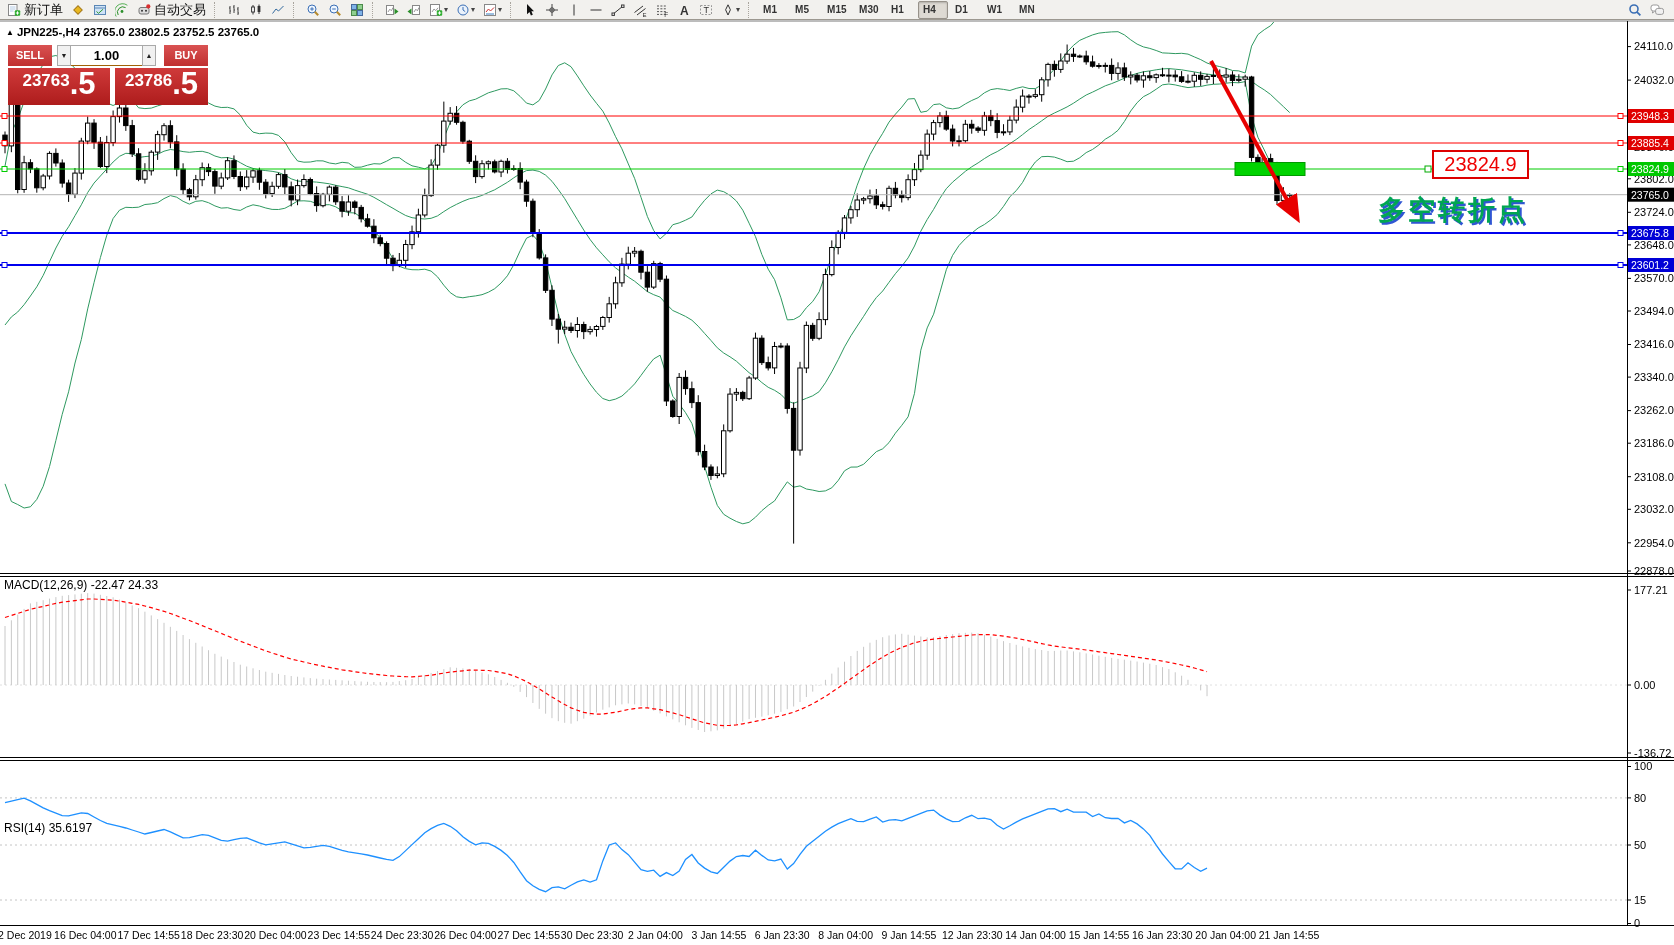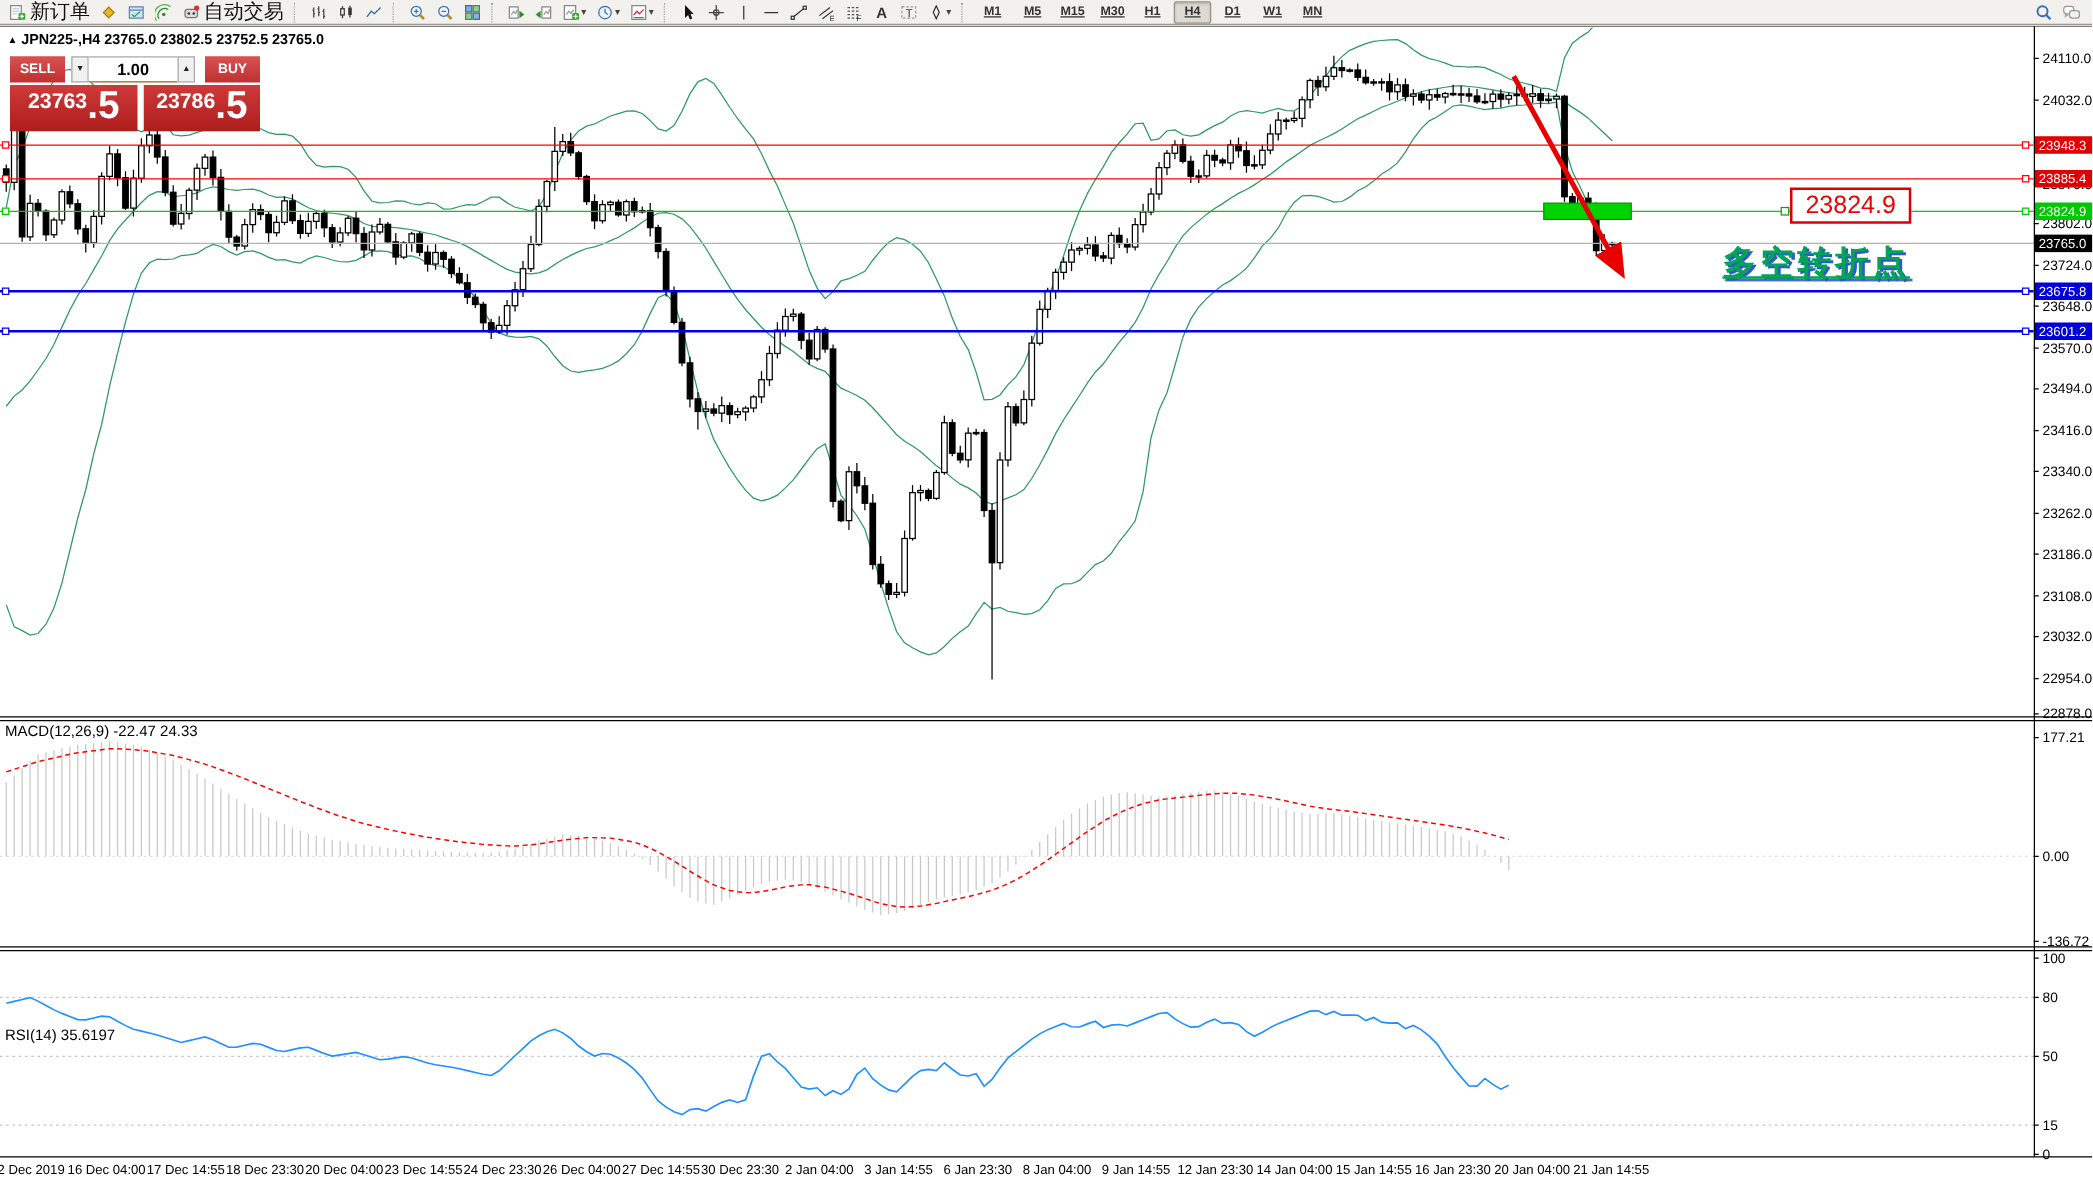--- a/index.html
+++ b/index.html
@@ -1,24 +1,24 @@
 <!DOCTYPE html>
 <html><head>
 <meta charset="utf-8">
 <style>
   html,body{margin:0;padding:0;background:#fff;font-family:"Liberation Sans","DejaVu Sans",sans-serif;}
   #app{position:relative;width:1674px;height:945px;overflow:hidden;background:#fff;}
   
   #toolbar{position:absolute;left:0;top:0;width:1674px;height:20px;background:#f2f1ee;border-bottom:1px solid #9c9890;display:flex;align-items:center;padding-left:3px;box-sizing:border-box;z-index:30;}
   .tb-btn{height:18px;display:flex;align-items:center;padding:0 3px;margin:0 1px;border-radius:2px;cursor:default;}
   .tb-btn svg{display:block;}
-  .tb-label{font-size:16px;color:#111;margin-left:3px;white-space:nowrap;}
+  .tb-label{font-size:13px;color:#111;margin-left:3px;white-space:nowrap;}
   .dd{font-size:8px;color:#444;margin-left:1px;}
   .tb-sep{width:4px;height:16px;border-left:1px dotted #a9a59e;margin:0 4px;}
-  .tf{min-width:20px;height:16px;line-height:16px;text-align:center;font-size:10px;font-weight:bold;color:#333;padding:0 4px;margin:0 1px;border:1px solid transparent;border-radius:2px;text-decoration:underline;}
+  .tf{min-width:20px;height:16px;line-height:16px;font-size:10px;font-weight:bold;color:#333;padding:0 4px;margin:0 1px;border:1px solid transparent;border-radius:2px;}
   .tf.active{background:#dedad3;border-color:#97928a;box-shadow:inset 0 1px 2px rgba(0,0,0,.2);}
   #tb-right{margin-left:auto;display:flex;align-items:center;margin-right:6px;}
   
   .ovl{position:absolute;z-index:20;}
   #chart-title{left:6px;top:26px;font-size:11.5px;font-weight:bold;color:#000;white-space:nowrap;text-align:right;}
   #chart-title .tri{font-size:8px;vertical-align:1px;margin-right:3px;}
   #trade-panel{left:8px;top:45px;width:200px;z-index:21;border-radius:10px;}
   #tp-row1{display:flex;height:21px;}
   .tp-btn{width:44px;background:linear-gradient(#d95252,#c03030);color:#fff;font-size:11px;font-weight:bold;text-align:center;line-height:21px;}
   .tp-spin{width:14px;background:#f1f1f1;border:1px solid #a9a9a9;box-sizing:border-box;text-align:center;font-size:7px;color:#222;line-height:19px;}
@@ -26,21 +26,21 @@
   #tp-row2{display:flex;margin-top:2px;height:37px;}
   .tp-price{background:linear-gradient(#cf3a3a,#ae1c1c);color:#fff;display:flex;align-items:flex-start;justify-content:center;padding-bottom:2px;}
   #tp-sellp{width:102px;margin-right:5px;}
   #tp-buyp{width:93px;}
   .tp-main{font-size:17px;font-weight:bold;line-height:26px;}
   .tp-big{font-size:31px;font-weight:bold;line-height:31px;}
   #macd-label,#rsi-label{font-size:12px;color:#000;white-space:nowrap;}
   #macd-label{left:4px;top:578px;}
   #rsi-label{left:4px;top:805px;margin-top:16px;}
   #price-callout{left:1432px;top:150px;width:93px;height:25px;border:2px solid #dd0000;background:#fff;color:#ee0000;font-size:20px;text-align:center;line-height:25px;}
-  #cn-note{left:1378px;top:192px;font-size:27px;font-weight:bold;color:#00a651;text-shadow:2px 2px 0 #3056d3;letter-spacing:3px;white-space:nowrap;text-decoration:underline;}
+  #cn-note{left:1378px;top:192px;font-size:27px;font-weight:bold;color:#00a651;text-shadow:2px 2px 0 #3056d3;letter-spacing:3px;white-space:nowrap;}
   
   text{font-family:"Liberation Sans","DejaVu Sans",sans-serif;}
   .axt{font-size:11px;fill:#000;}
   .tagt{font-size:10.5px;fill:#fff;}
   .tmt{font-size:10.5px;fill:#000;}
 </style>
 </head>
 <body>
 
 <div id="app">

